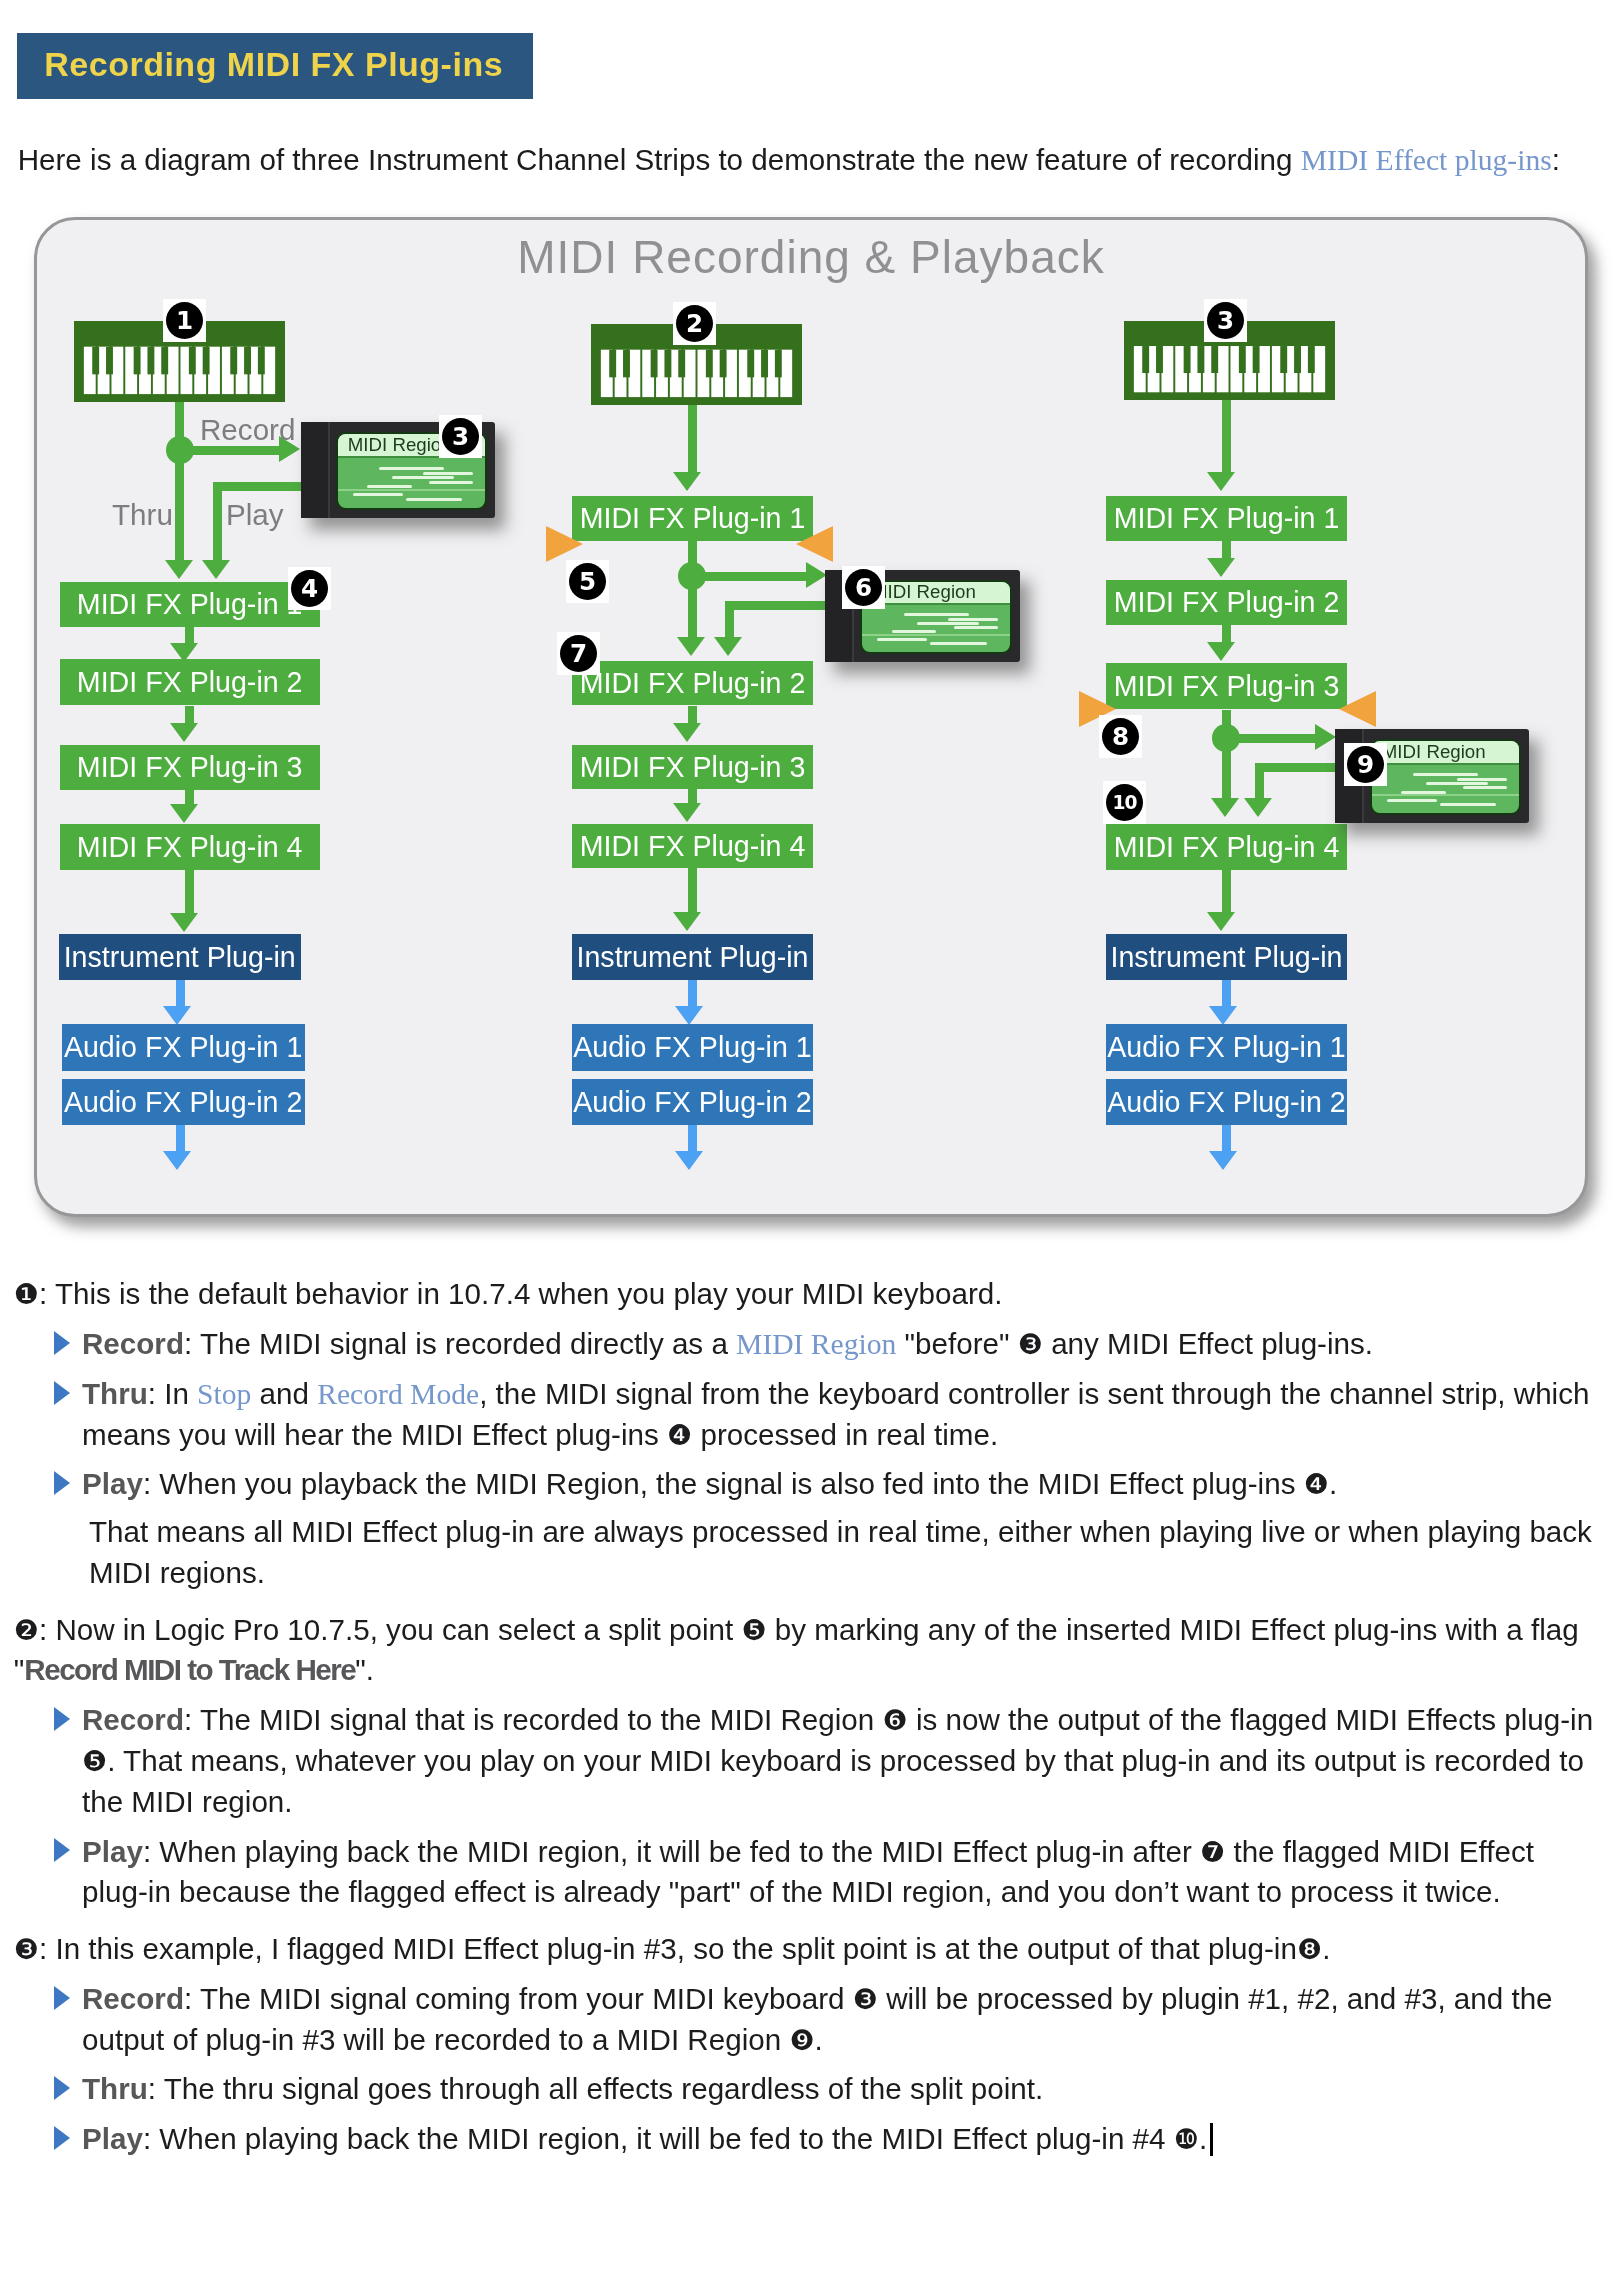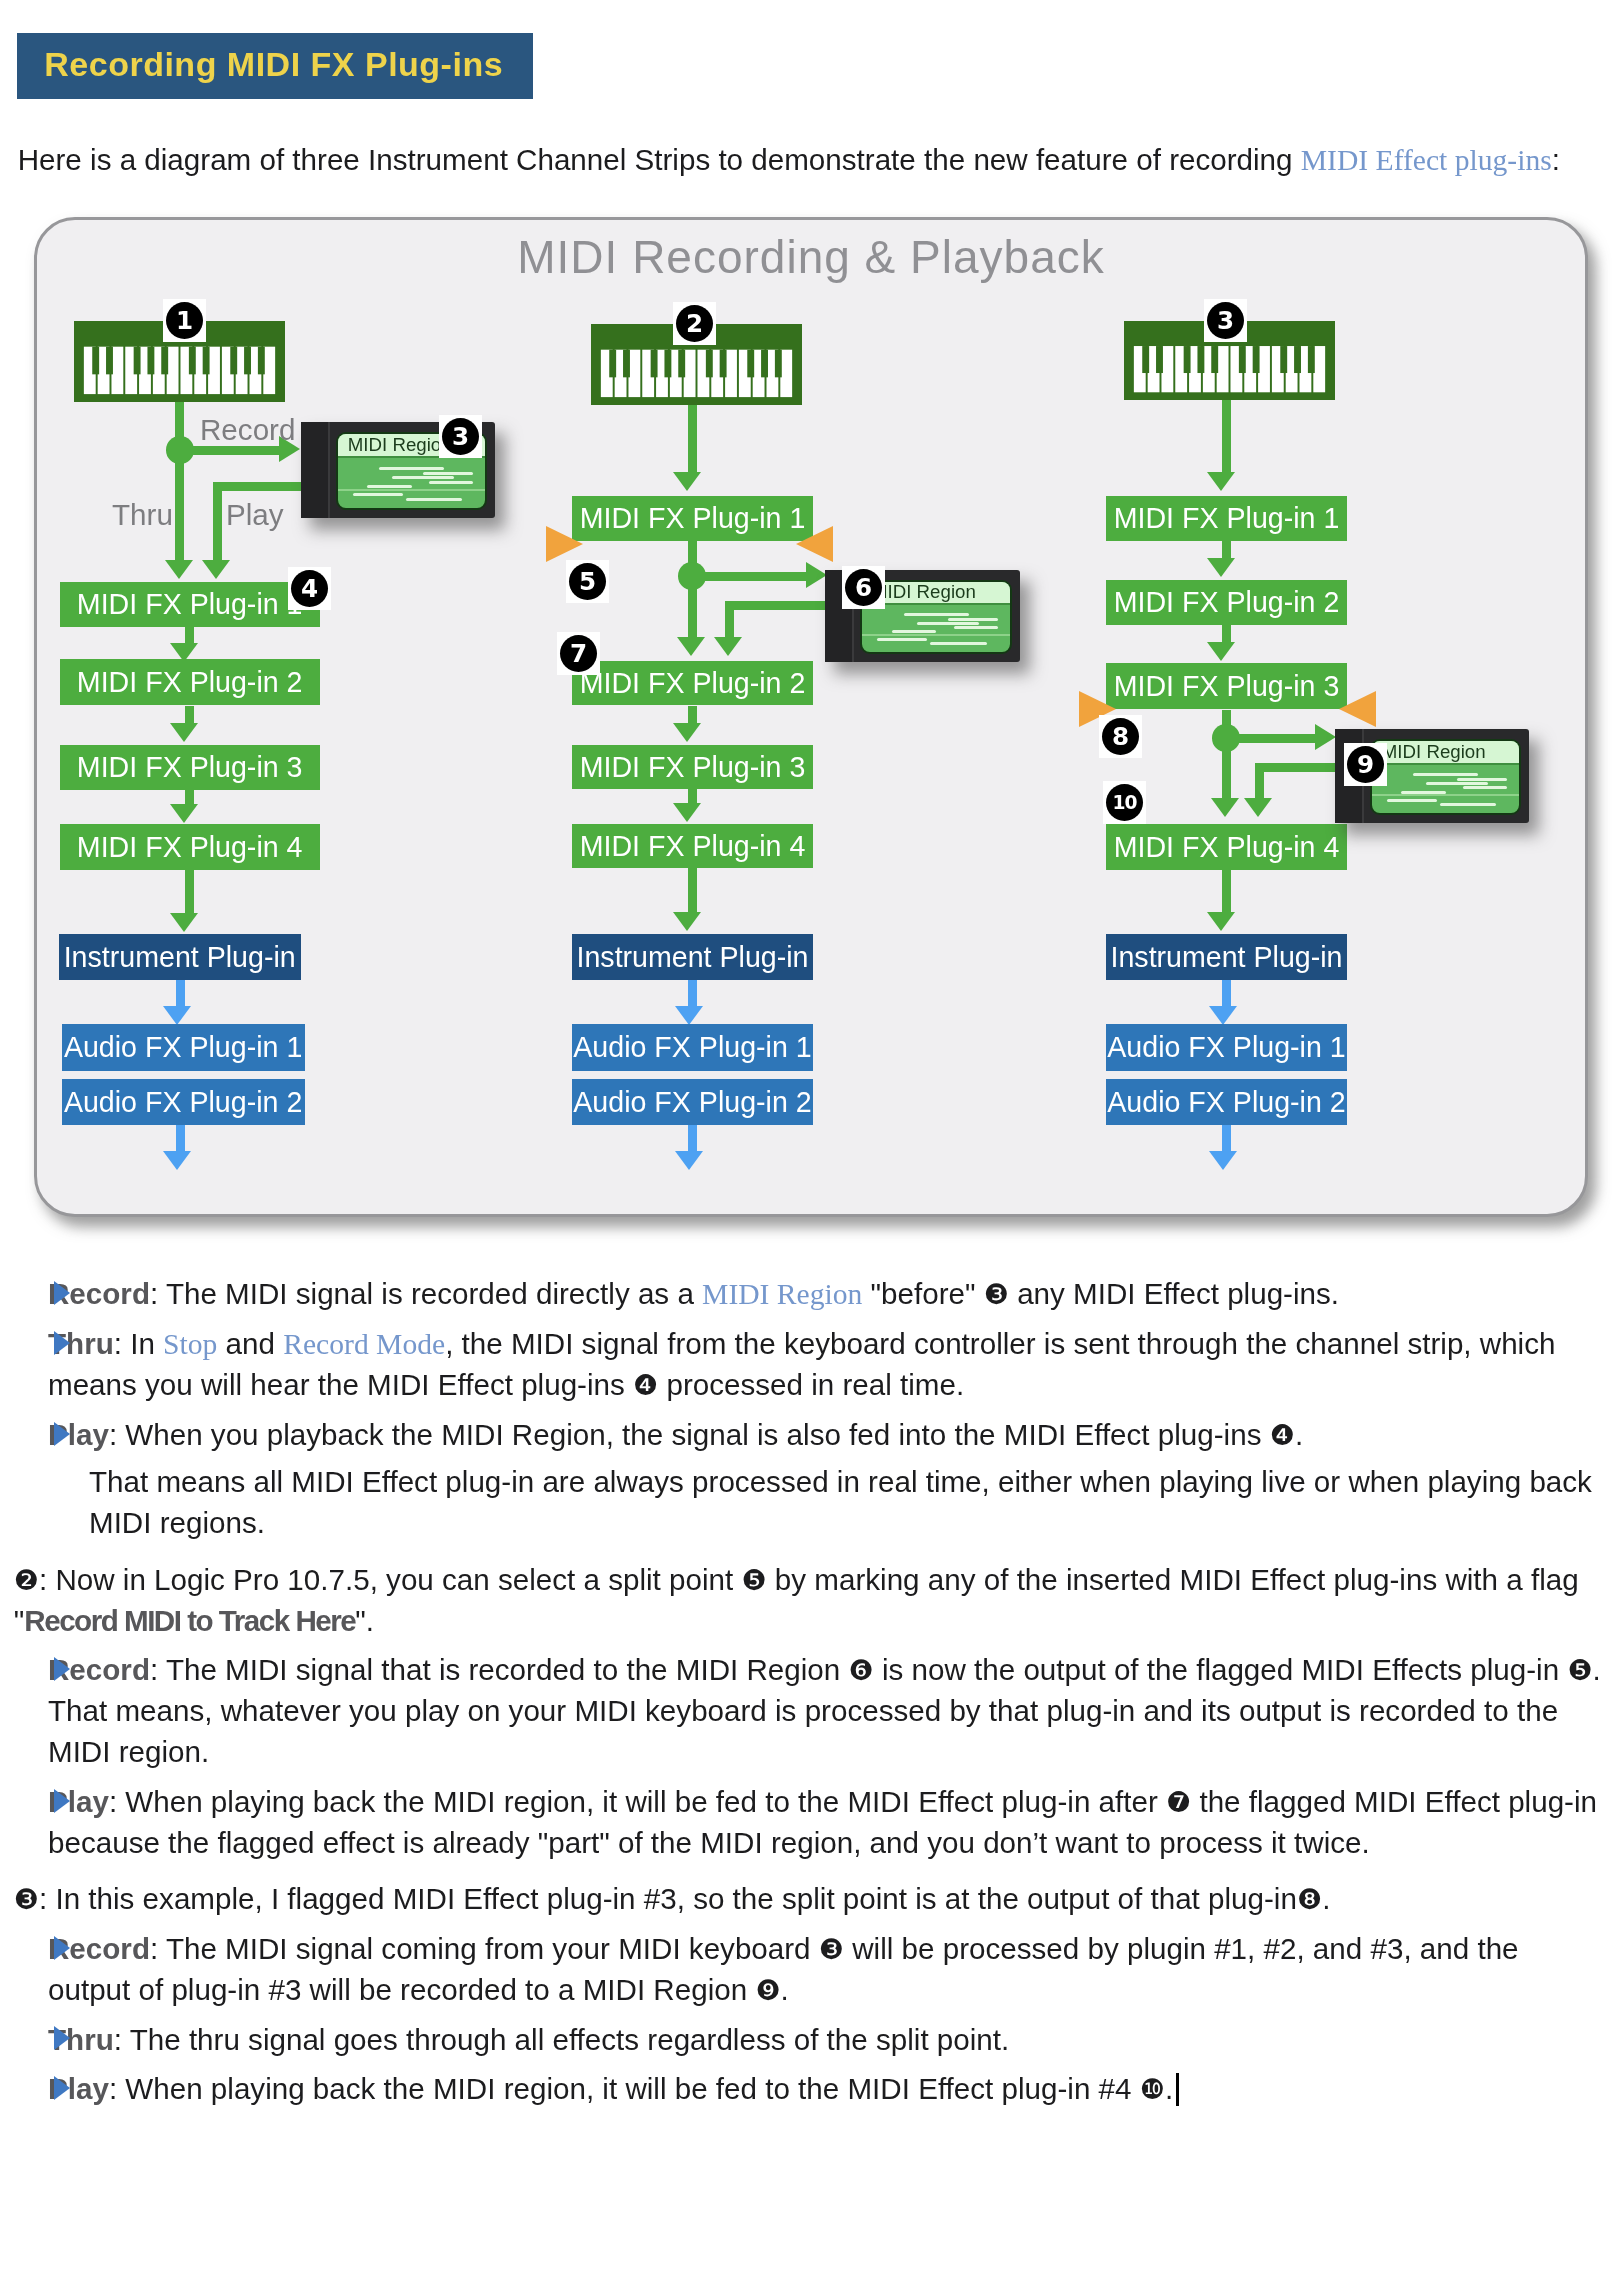--- a/index.html
+++ b/index.html
@@ -73,21 +73,21 @@
   .region{position:absolute;left:18%;right:4%;top:10%;bottom:9%;
     background:#5eb75f;border-radius:9.9px;border:2px solid #143814;overflow:hidden;}
   .region-head{height:33%;background:#d6f6d3;display:flex;align-items:center;
     padding-left:9.9px;font-size:18.7px;color:#1b3c1c;border-bottom:2px solid #3f8f3f;}
   .region::after{content:"";position:absolute;left:0;right:0;top:74%;height:2px;background:#8ed28a;}
   .note{position:absolute;height:3px;background:#e2f7de;border-radius:2px;}
 
   
   .text-wrap{margin-top:57px;width:1606px;}
   .section-head{font-size:29.6px;line-height:1.38;padding-left:13.8px;margin-top:15.8px;}
-  .bullet{position:relative;font-size:29.6px;line-height:1.38;padding-left:48px;margin-top:8.9px;}
+  .bullet{position:relative;font-size:29.6px;line-height:1.38;padding-left:82px;margin-top:8.9px;}
   .bullet .tri{position:absolute;left:54px;top:6.9px;width:0;height:0;
     border-top:12.8px solid transparent;border-bottom:12.8px solid transparent;
     border-left:16.7px solid #3f78c2;}
   .cont{font-size:29.6px;line-height:1.38;padding-left:89px;margin-top:6.9px;}
   .c-bold{font-weight:700;color:var(--graybold);}
   .c-link{color:var(--link);font-family:Liberation Serif, serif;}
   .c-nb{font-family:"DejaVu Sans",sans-serif;font-size:.95em;}
   .c-flag{font-weight:700;color:var(--graybold);letter-spacing:-1.5px;}
   .c-cursor{display:inline-block;width:2.5px;height:33px;background:#000;vertical-align:-6.9px;margin-left:3px;}
 </style>
@@ -416,20 +416,21 @@
   <div class="box b-b" style="left:1069px;top:859px;width:241px;height:46px;">
       <span>Audio FX Plug-in 2</span>
     </div>
   <div class="vstem blue" style="left:1185px;top:905px;height:27.6px;"></div>
   <div class="head-down blue" style="left:1172px;top:931px;"></div>
 </div>
 
 
 <div class="text-wrap">
 
+  <div class="section-head"><span class="c-nb">❶</span><span>: This is the default behavior in 10.7.4 when you play your MIDI keyboard.</span></div>
   <div class="bullet"><span class="tri"></span><span><span class="c-bold">Record</span><span>: The MIDI signal is recorded directly as a </span><span class="c-link">MIDI Region</span><span> "before" </span><span class="c-nb">❸</span><span> any MIDI Effect plug-ins.</span></span></div>
   <div class="bullet"><span class="tri"></span><span><span class="c-bold">Thru</span><span>: In </span><span class="c-link">Stop</span><span> and </span><span class="c-link">Record Mode</span><span>, the MIDI signal from the keyboard controller is sent through the channel strip, which means you will hear the MIDI Effect plug-ins </span><span class="c-nb">❹</span><span> processed in real time.</span></span></div>
   <div class="bullet"><span class="tri"></span><span><span class="c-bold">Play</span><span>: When you playback the MIDI Region, the signal is also fed into the MIDI Effect plug-ins </span><span class="c-nb">❹</span><span>.</span></span></div>
   <div class="cont"><span>That means all MIDI Effect plug-in are always processed in real time, either when playing live or when playing back MIDI regions.</span></div>
 
   <div class="section-head"><span class="c-nb">❷</span><span>: Now in Logic Pro 10.7.5, you can select a split point </span><span class="c-nb">❺</span><span> by marking any of the inserted MIDI Effect plug-ins with a flag "</span><span class="c-flag">Record MIDI to Track Here</span><span>".</span></div>
   <div class="bullet"><span class="tri"></span><span><span class="c-bold">Record</span><span>: The MIDI signal that is recorded to the MIDI Region </span><span class="c-nb">❻</span><span> is now the output of the flagged MIDI Effects plug-in </span><span class="c-nb">❺</span><span>. That means, whatever you play on your MIDI keyboard is processed by that plug-in and its output is recorded to the MIDI region.</span></span></div>
   <div class="bullet"><span class="tri"></span><span><span class="c-bold">Play</span><span>: When playing back the MIDI region, it will be fed to the MIDI Effect plug-in after </span><span class="c-nb">❼</span><span> the flagged MIDI Effect plug-in because the flagged effect is already "part" of the MIDI region, and you don’t want to process it twice.</span></span></div>
 
   <div class="section-head"><span class="c-nb">❸</span><span>: In this example, I flagged MIDI Effect plug-in #3, so the split point is at the output of that plug-in</span><span class="c-nb">❽</span><span>.</span></div>

